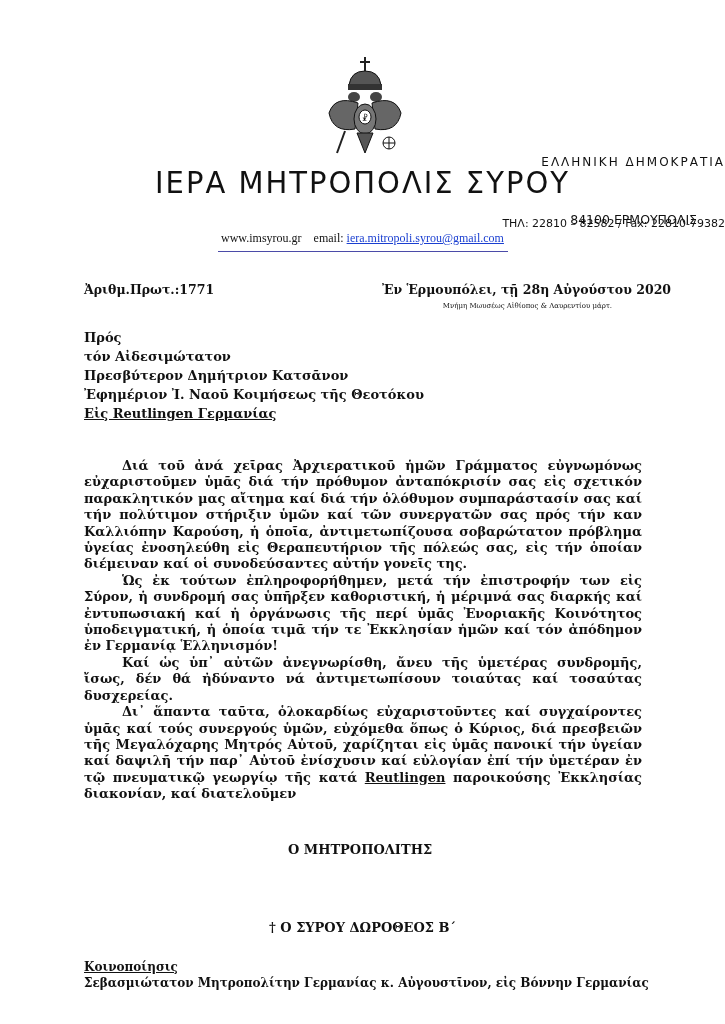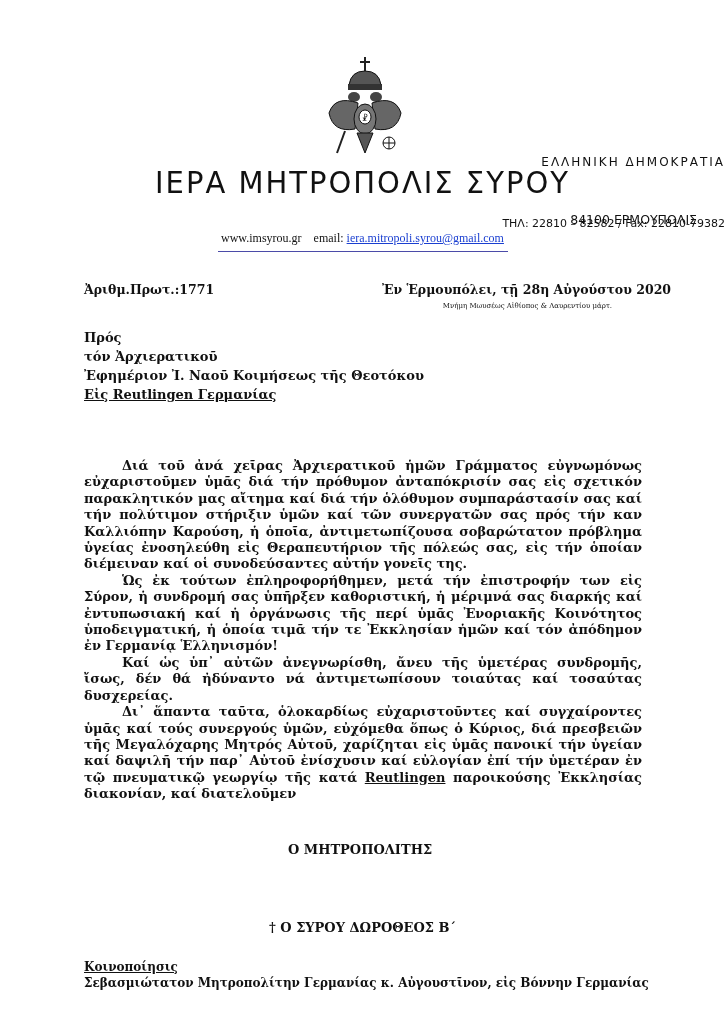--- a/index.html
+++ b/index.html
@@ -75,21 +75,22 @@
   <a>iera.mitropoli.syrou@gmail.com</a>
 </div>
 <div class="abs hdr-rule"></div>
 
 <div class="abs protocol">Ἀριθμ.Πρωτ.:1771</div>
 <div class="abs date">Ἐν Ἑρμουπόλει,  τῇ 28η Αὐγούστου  2020</div>
 <div class="abs memory">Μνήμη Μωυσέως Αἰθίοπος &amp; Λαυρεντίου μάρτ.</div>
 
 <div class="abs addr">
   <div>Πρός</div>
-  <div>τόν Ἀρχιερατικοῦ</div>
+  <div>τόν Αἰδεσιμώτατον</div>
+  <div>Πρεσβύτερον Δημήτριον Κατσᾶνον</div>
   <div>Ἐφημέριον Ἰ. Ναοῦ Κοιμήσεως τῆς Θεοτόκου</div>
   <div class="u">Εἰς  Reutlingen Γερμανίας</div>
 </div>
 
 <div class="abs body">
   <p>Διά τοῦ ἀνά χεῖρας Ἀρχιερατικοῦ ἡμῶν Γράμματος εὐγνωμόνως εὐχαριστοῦμεν ὑμᾶς διά τήν πρόθυμον ἀνταπόκρισίν σας εἰς σχετικόν παρακλητικόν μας αἴτημα καί διά τήν ὁλόθυμον συμπαράστασίν σας καί τήν πολύτιμον στήριξιν ὑμῶν καί τῶν συνεργατῶν σας πρός τήν καν Καλλιόπην Καρούση, ἡ ὁποῖα, ἀντιμετωπίζουσα σοβαρώτατον πρόβλημα ὑγείας ἐνοσηλεύθη εἰς Θεραπευτήριον τῆς πόλεώς σας, εἰς τήν ὁποίαν διέμειναν καί οἱ συνοδεύσαντες αὐτήν γονεῖς της.</p>
   <p>Ὡς ἐκ τούτων ἐπληροφορήθημεν, μετά τήν ἐπιστροφήν των εἰς Σύρον, ἡ συνδρομή σας ὑπῆρξεν καθοριστική, ἡ μέριμνά σας διαρκής καί ἐντυπωσιακή καί ἡ ὀργάνωσις τῆς περί ὑμᾶς Ἐνοριακῆς Κοινότητος ὑποδειγματική, ἡ ὁποία τιμᾶ τήν τε Ἐκκλησίαν ἡμῶν καί τόν ἀπόδημον ἐν Γερμανίᾳ Ἑλληνισμόν!</p>
   <p>Καί ὡς ὑπ᾽ αὐτῶν ἀνεγνωρίσθη, ἄνευ τῆς ὑμετέρας συνδρομῆς, ἴσως, δέν θά ἠδύναντο νά ἀντιμετωπίσουν τοιαύτας καί τοσαύτας δυσχερείας.</p>
   <p><span>Δι᾽ ἅπαντα ταῦτα, ὁλοκαρδίως εὐχαριστοῦντες καί συγχαίροντες ὑμᾶς καί τούς συνεργούς ὑμῶν, εὐχόμεθα ὅπως ὁ Κύριος, διά πρεσβειῶν τῆς Μεγαλόχαρης Μητρός Αὐτοῦ, χαρίζηται εἰς ὑμᾶς πανοικί τήν ὑγείαν καί δαψιλῆ τήν παρ᾽ Αὐτοῦ ἐνίσχυσιν καί εὐλογίαν ἐπί τήν ὑμετέραν ἐν τῷ πνευματικῷ γεωργίῳ τῆς κατά </span><span class="u">Reutlingen</span><span> παροικούσης Ἐκκλησίας διακονίαν, καί διατελοῦμεν</span></p>
 </div>

